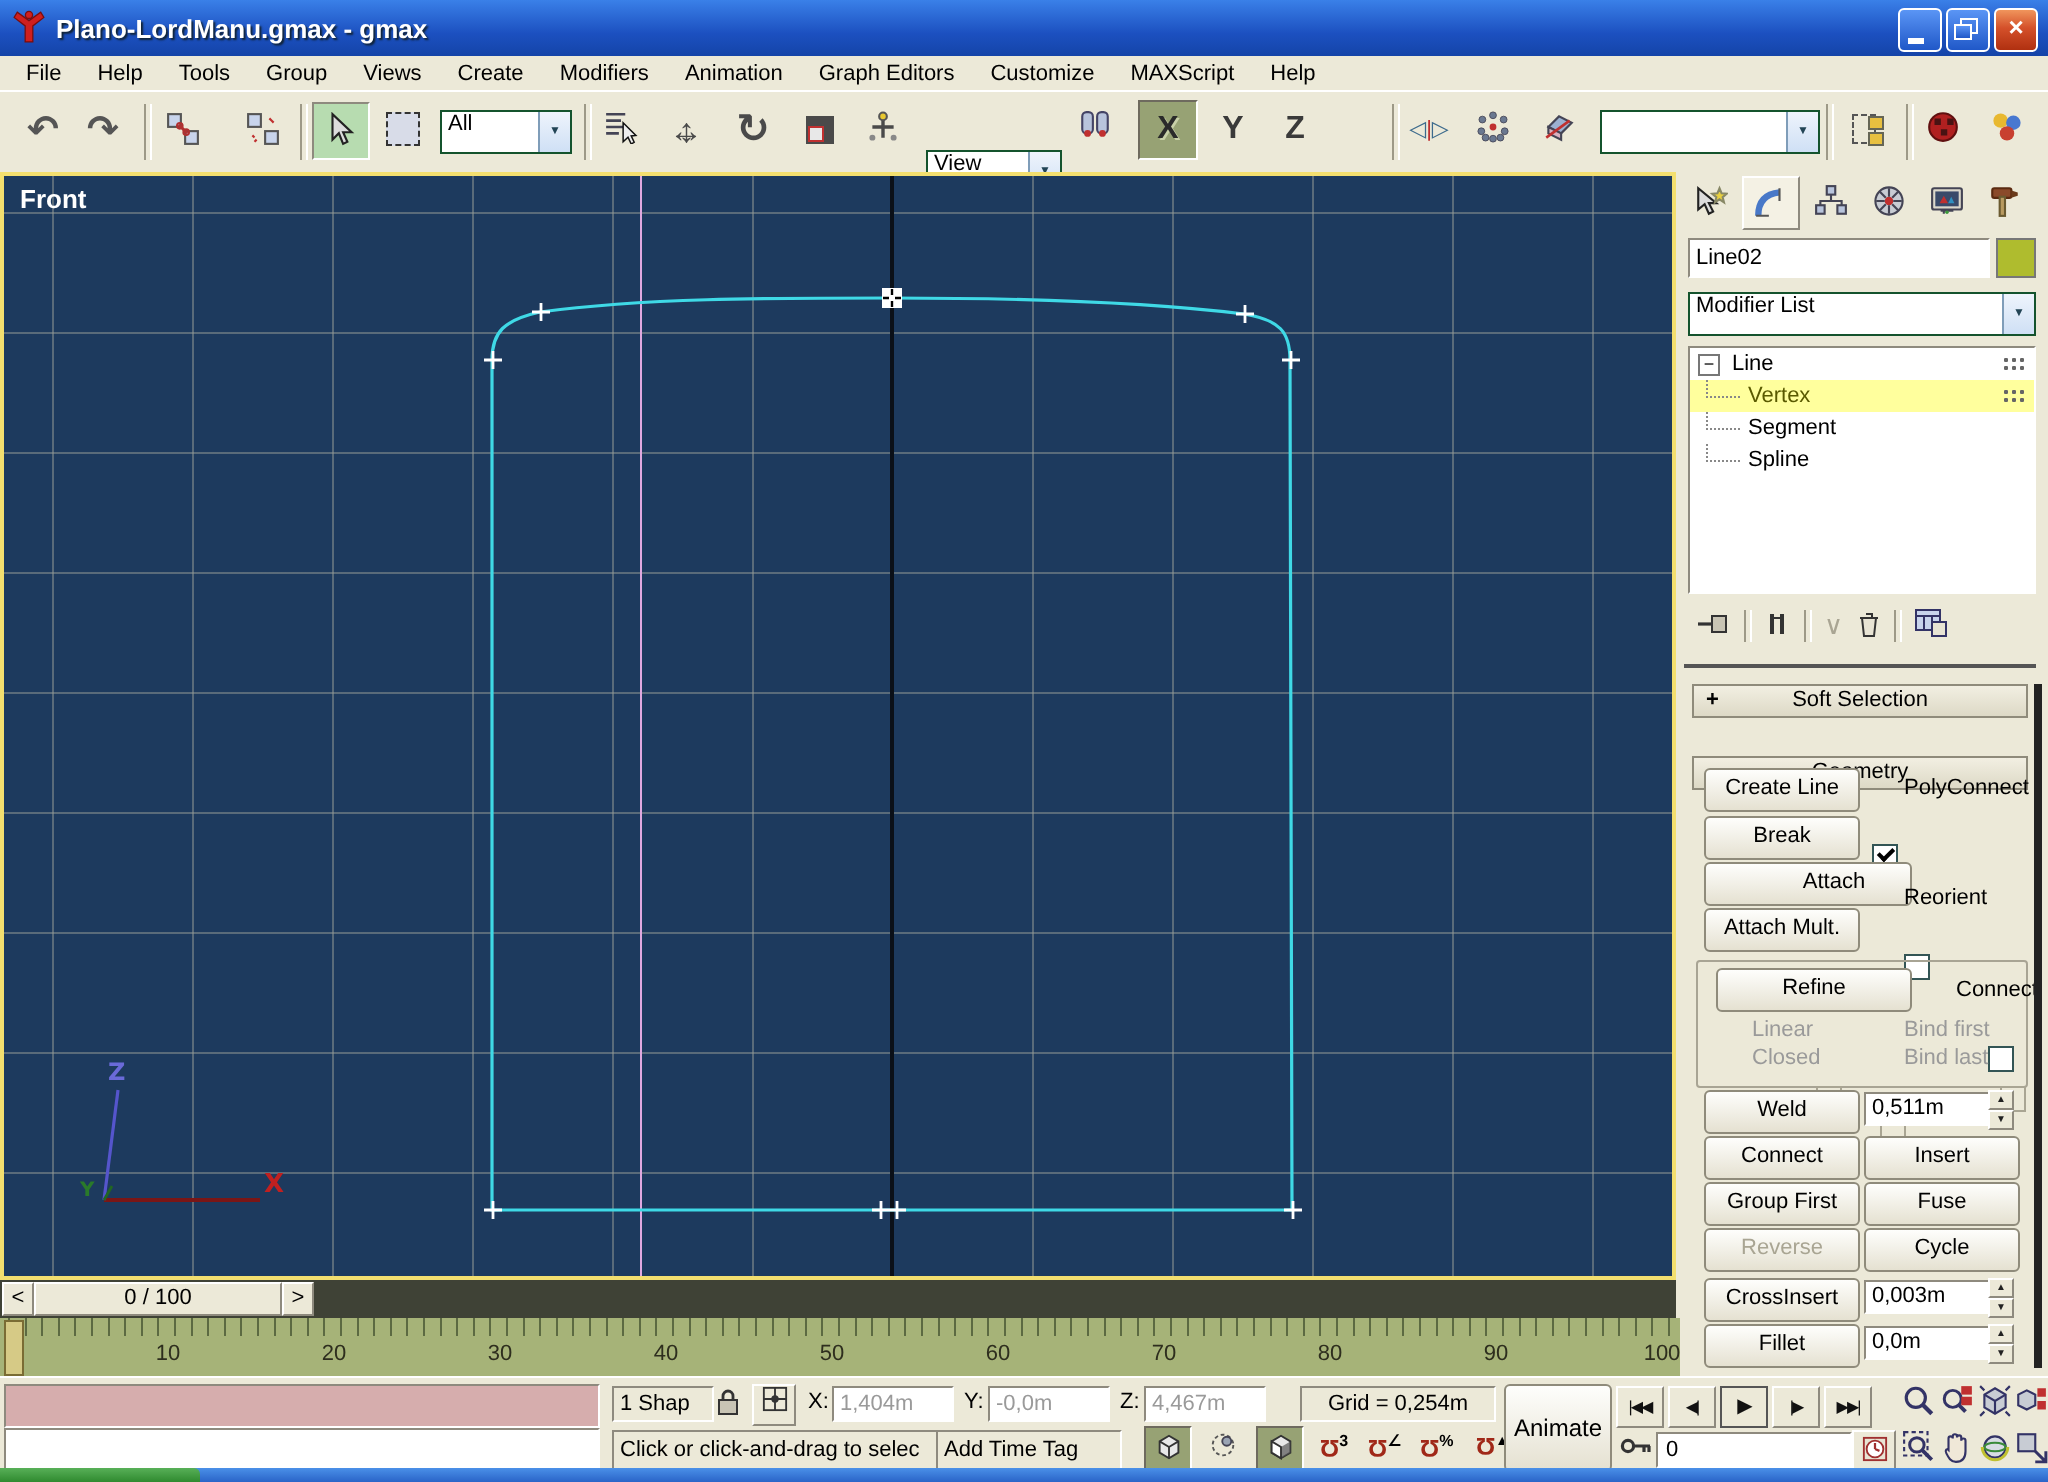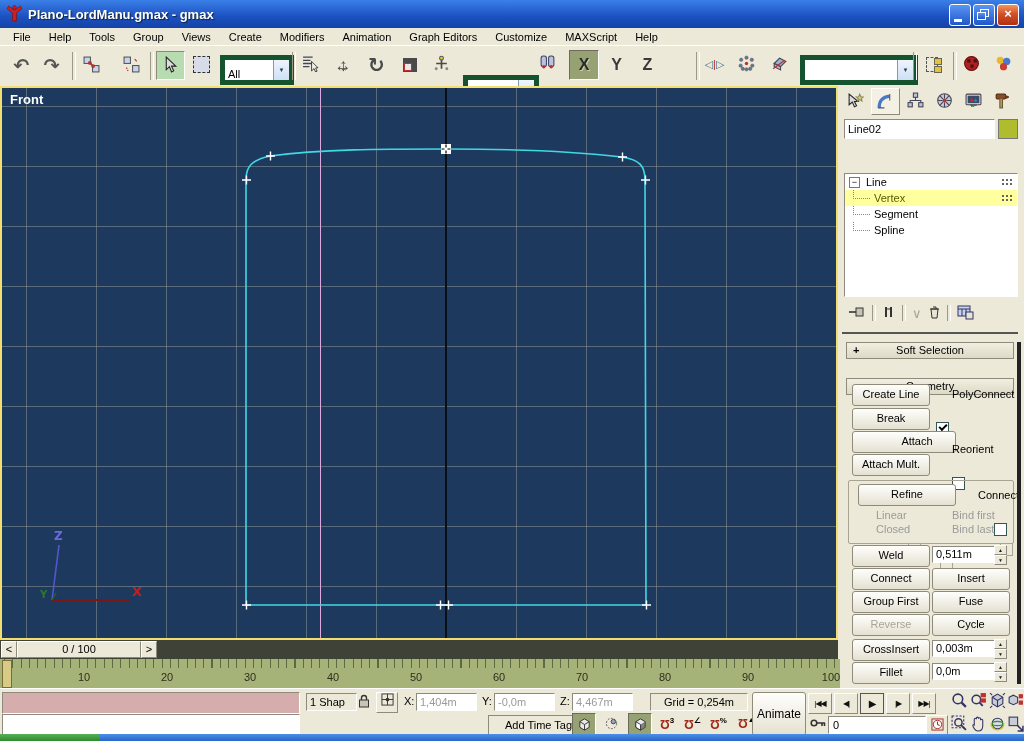--- a/index.html
+++ b/index.html
@@ -8,21 +8,21 @@
   .abs{position:absolute;}
   .raised{border:1px solid;border-color:#fff #8e8a7e #8e8a7e #fff;background:#ece9d8;}
   .sunken{border:1px solid;border-color:#8e8a7e #fff #fff #8e8a7e;background:#fff;}
   .pb{border:1px solid #8f8b7b;border-radius:3px;background:linear-gradient(#fefefc,#e5e1d1);
       text-align:center;line-height:19px;font-size:11px;cursor:default;}
   .pb.dis{color:#a9a593;}
   .sep{width:2px;border-left:1px solid #9d9987;border-right:1px solid #fff;}
   .tbtn{width:27px;height:27px;display:flex;align-items:center;justify-content:center;}
   .tbtn.pressedg{background:#b7dcb0;border:1px solid;border-color:#8e8a7e #fff #fff #8e8a7e;}
   .tbtn.pressedo{background:#97a274;border:1px solid;border-color:#6e6a5e #fff #fff #6e6a5e;}
-  .ddown{background:#fff;border:5px solid #14532d;display:flex;align-items:flex-end;font-size:11px;}
+  .ddown{background:#fff;border:1px solid #14532d;display:flex;align-items:flex-start;font-size:11px;}
   .ddown .txt{flex:1;padding-left:3px;overflow:hidden;white-space:nowrap;}
   .ddown .arr{width:15px;height:100%;background:linear-gradient(#eef4fc,#cfe0f5);border-left:1px solid #7f9db9;
       display:flex;align-items:center;justify-content:center;font-size:6px;color:#245;}
   .cb{width:11px;height:11px;background:#fff;border:1px solid #355;display:inline-block;position:relative;}
   .cb.dis{border-color:#a9a593;background:#ece9d8;}
   .cb.on::after{content:"";position:absolute;left:2px;top:1px;width:6px;height:3px;
       border-left:2px solid #000;border-bottom:2px solid #000;transform:rotate(-45deg);}
   .spin{width:13px;display:flex;flex-direction:column;}
   .spin div{flex:1;border:1px solid;border-color:#fff #8e8a7e #8e8a7e #fff;background:#ece9d8;
       font-size:5px;line-height:8px;text-align:center;color:#222;}
@@ -301,20 +301,24 @@
           <rect x="2" y="2" width="9" height="4.5" rx="1" fill="#8a4a2a" stroke="#5a2a10"></rect>
           <path d="M11 3 l3 1 v1.5 l-3 1z" fill="#6a3a1a"></path>
           <rect x="5.5" y="6" width="2.5" height="9" fill="#b89a60" stroke="#6a5a30"></rect>
         </svg>
       </div>
   </div>
   
   <input class="abs sunken" style="left: 6px; top: 33px; width: 144px; height: 16px; font-size: 11px; font-family: &quot;Liberation Sans&quot;, sans-serif; padding-left: 3px;" value="Line02">
   <div class="abs" style="left:160px;top:33px;width:18px;height:18px;background:#afbc2e;border:1px solid #777;"></div>
   
+  <div class="abs ddown" style="left:6px;top:60px;width:172px;height:20px;">
+    <span class="txt">Modifier List</span>
+    <span class="arr">▼</span>
+    </div>
   
   <div class="abs sunken" style="left:6px;top:87px;width:172px;height:122px;">
     <div style="height:16px;display:flex;align-items:center;padding-left:4px;position:relative;">
       <span style="width:9px;height:9px;border:1px solid #777;display:inline-flex;align-items:center;justify-content:center;font-size:9px;line-height:7px;">−</span>
       <span style="margin-left:6px;">Line</span>
       <span class="dotgrid" style="position:absolute;right:4px;"></span>
     </div>
     <div style="height:16px;display:flex;align-items:center;background:#ffff9d;position:relative;">
       <span style="width:16px;height:100%;border-left:1px dotted #888;margin-left:8px;border-bottom:1px dotted #888;height:8px;align-self:flex-start;"></span>
       <span style="margin-left:4px;color:#5a5a00;">Vertex</span>
@@ -486,21 +490,23 @@
     <span class="vlabel">1,404m</span></div>
   <span class="abs" style="left:482px;top:6px;">Y:</span>
   <div class="abs sunken" style="left:494px;top:4px;width:56px;height:16px;line-height:16px;padding-left:3px;">
     <span class="vlabel">-0,0m</span></div>
   <span class="abs" style="left:560px;top:6px;">Z:</span>
   <div class="abs sunken" style="left:572px;top:4px;width:56px;height:16px;line-height:16px;padding-left:3px;">
     <span class="vlabel">4,467m</span></div>
   <div class="abs sunken" style="left:650px;top:4px;width:96px;height:16px;line-height:16px;background:#ece9d8;text-align:center;">
     <span>Grid = 0,254m</span></div>
 
-  <div class="abs sunken" style="left:488px;top:26px;width:88px;height:18px;line-height:18px;background:#ece9d8;padding-left:16px;">
+  <div class="abs sunken" style="left:306px;top:26px;width:170px;height:18px;line-height:18px;background:#ece9d8;padding-left:3px;overflow:hidden;white-space:nowrap;">
+    <span>Click or click-and-drag to selec</span></div>
+  <div class="abs sunken" style="left:468px;top:26px;width:88px;height:18px;line-height:18px;background:#ece9d8;padding-left:3px;">
     <span>Add Time Tag</span></div>
   <div class="abs tbtn pressedo" style="left:572px;top:24px;width:22px;height:22px;">
     <span><svg width="15" height="15" viewBox="0 0 16 16">
           <path d="M3 5 L8 2 L13 5 L13 11 L8 14 L3 11 Z" fill="#e8e8e8" stroke="#333"></path>
           <path d="M3 5 L8 8 L13 5 M8 8 V14" fill="none" stroke="#333"></path>
         </svg></span>
     </div>
   <div class="abs tbtn" style="left:600px;top:24px;width:22px;height:22px;">
     <span><svg width="15" height="15" viewBox="0 0 16 16">
           <circle cx="8" cy="8" r="5.5" fill="none" stroke="#555" stroke-dasharray="2 1.5"></circle>

